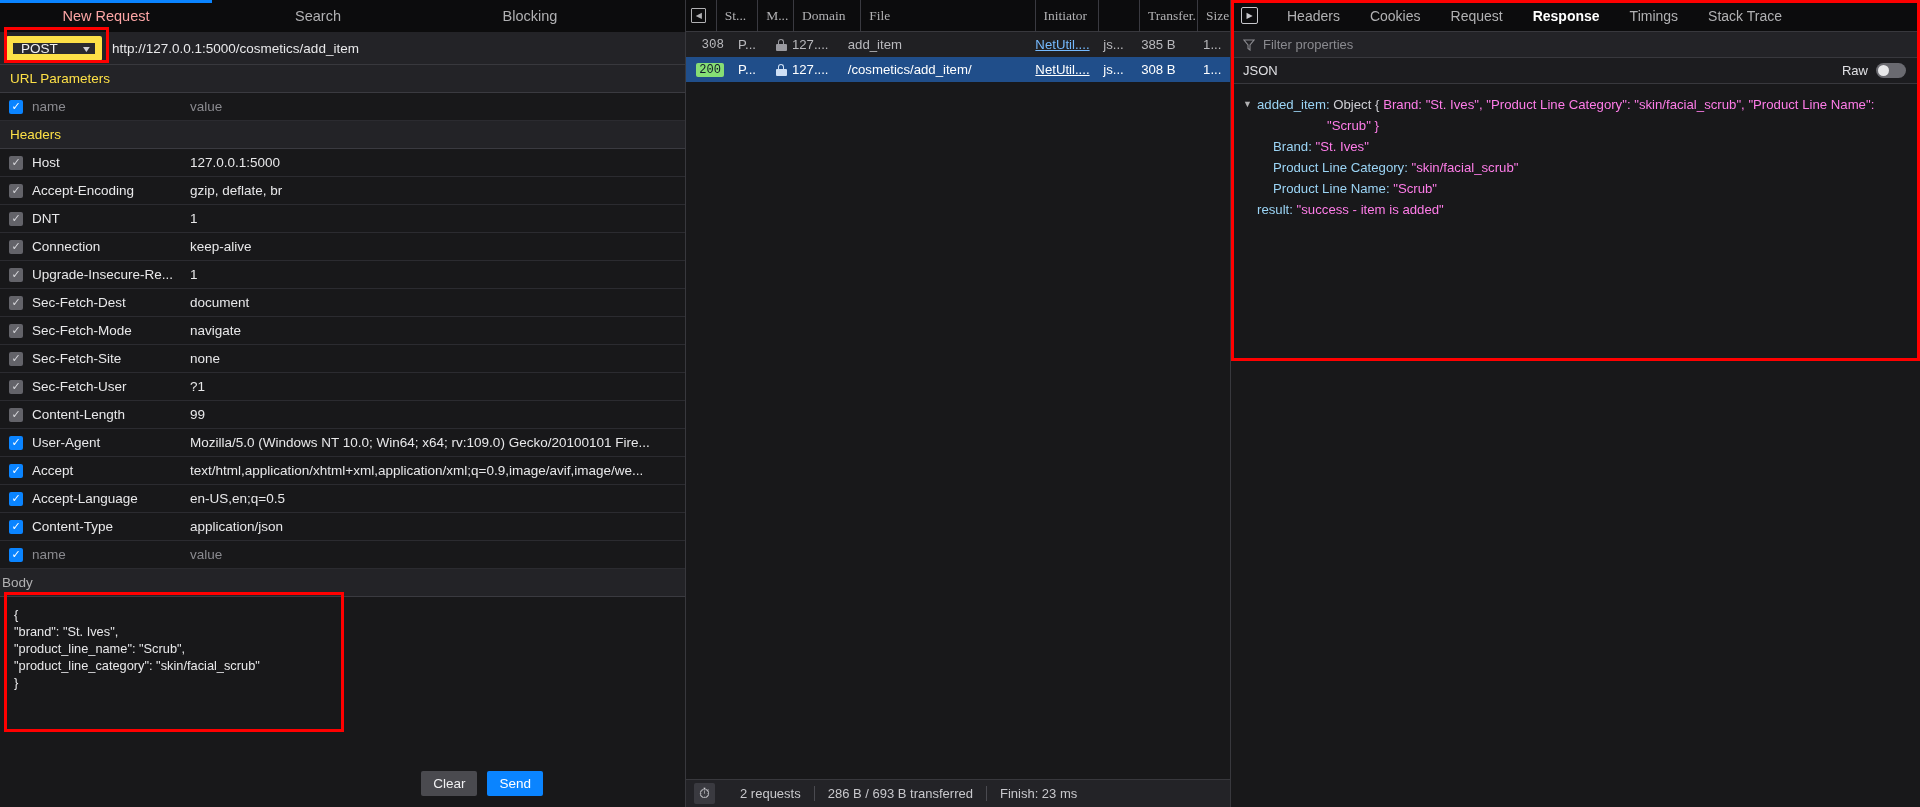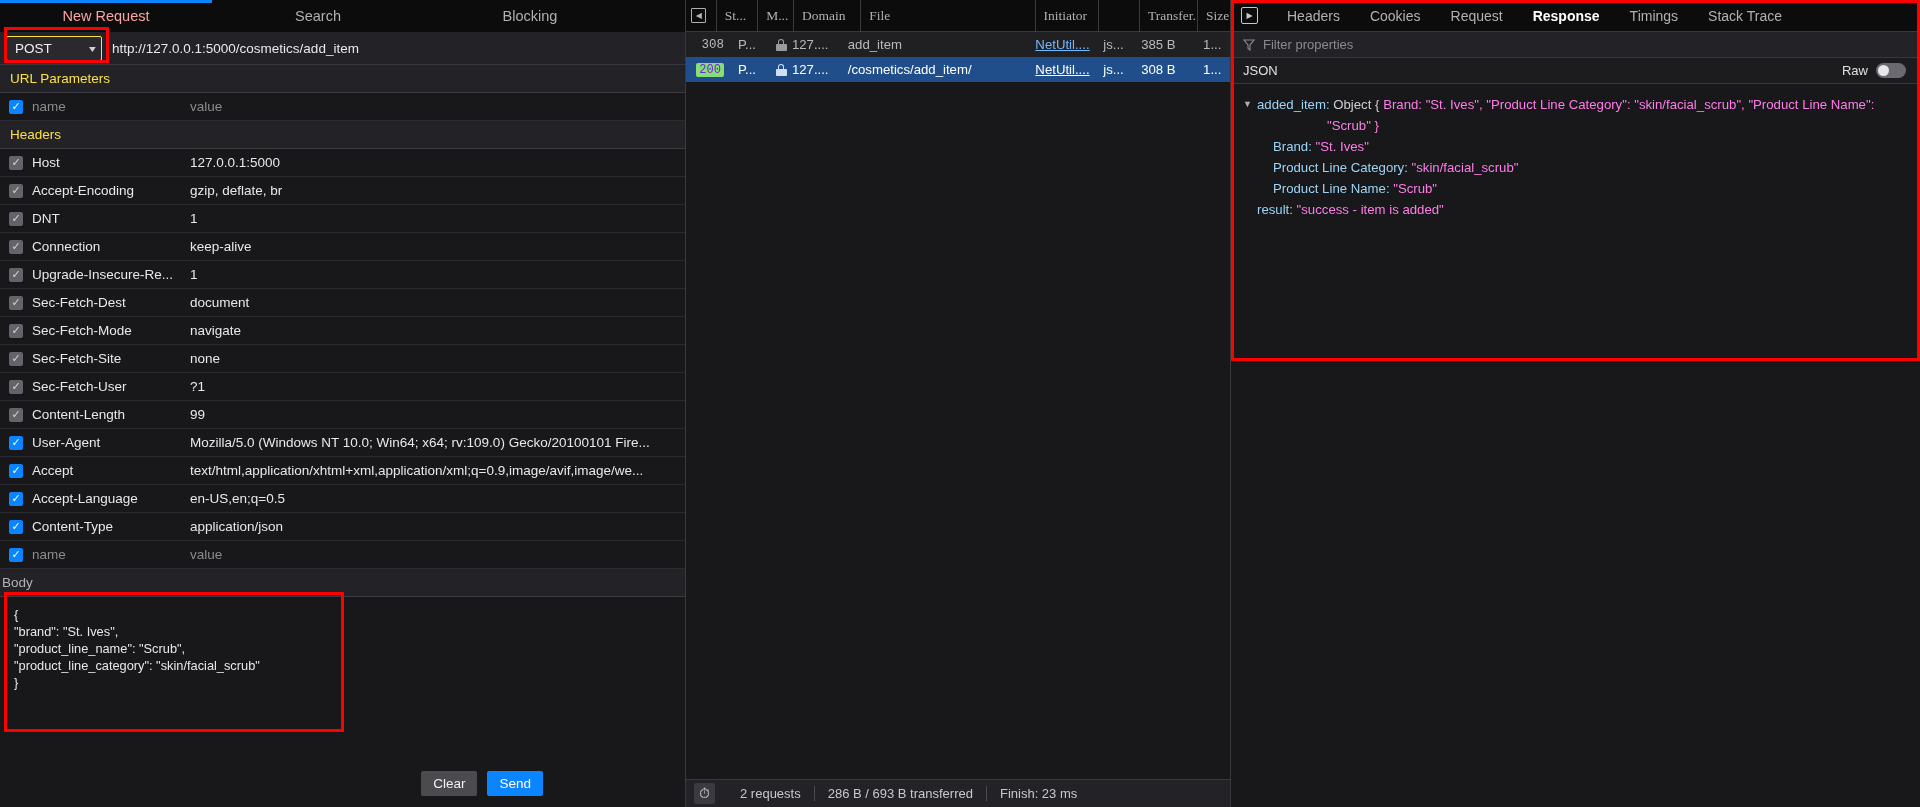--- a/index.html
+++ b/index.html
@@ -43,21 +43,21 @@
 
   .urlbar {
     height: 33px; display: flex; align-items: center;
     background: #232327;
     border-bottom: 1px solid #38383d;
     padding-left: 6px;
   }
   .method-select {
     width: 96px; height: 25px;
     background: #2a2a2e;
-    border: 1px solid #fde047;
+    border: 7px solid #fde047;
     border-radius: 2px;
     display: flex; align-items: center; justify-content: space-between;
     padding: 0 6px 0 8px;
     font-size: 13.5px; color: #f0f0f2;
   }
   .chev { font-size: 10px; color: #d0d0d4; transform: scaleX(1.35); }
   .url-input {
     flex: 1; height: 25px; margin-left: 10px;
     background: transparent; border: none; outline: none;
     font-size: 13.5px; color: #e8e8ea;
@@ -165,21 +165,21 @@
     height: 25px; display: flex; align-items: center;
     font-size: 13.2px; color: #b9b9bd;
   }
   .net-row.alt { background: #202023; }
   .net-row.sel { background: #204e8a; color: #ffffff; }
   .net-cell {
     height: 25px; display: flex; align-items: center;
     padding-left: 8px; overflow: hidden; white-space: nowrap;
   }
   .status-pill {
-    background: #86de74; color: #6d28d9;
+    background: #86de74; color: #0f172a;
     border-radius: 2px; padding: 0 3px;
     font-family: "Liberation Mono", monospace; font-size: 12px;
   }
   .status-plain { font-family: Liberation Mono, monospace; font-size: 12.5px; }
   .lock {
     width: 11px; height: 12px; position: relative; display: inline-block;
     margin-right: 5px; flex: 0 0 auto;
   }
   .lock .shackle {
     position: absolute; top: 0; left: 2.5px; width: 6px; height: 5px;

